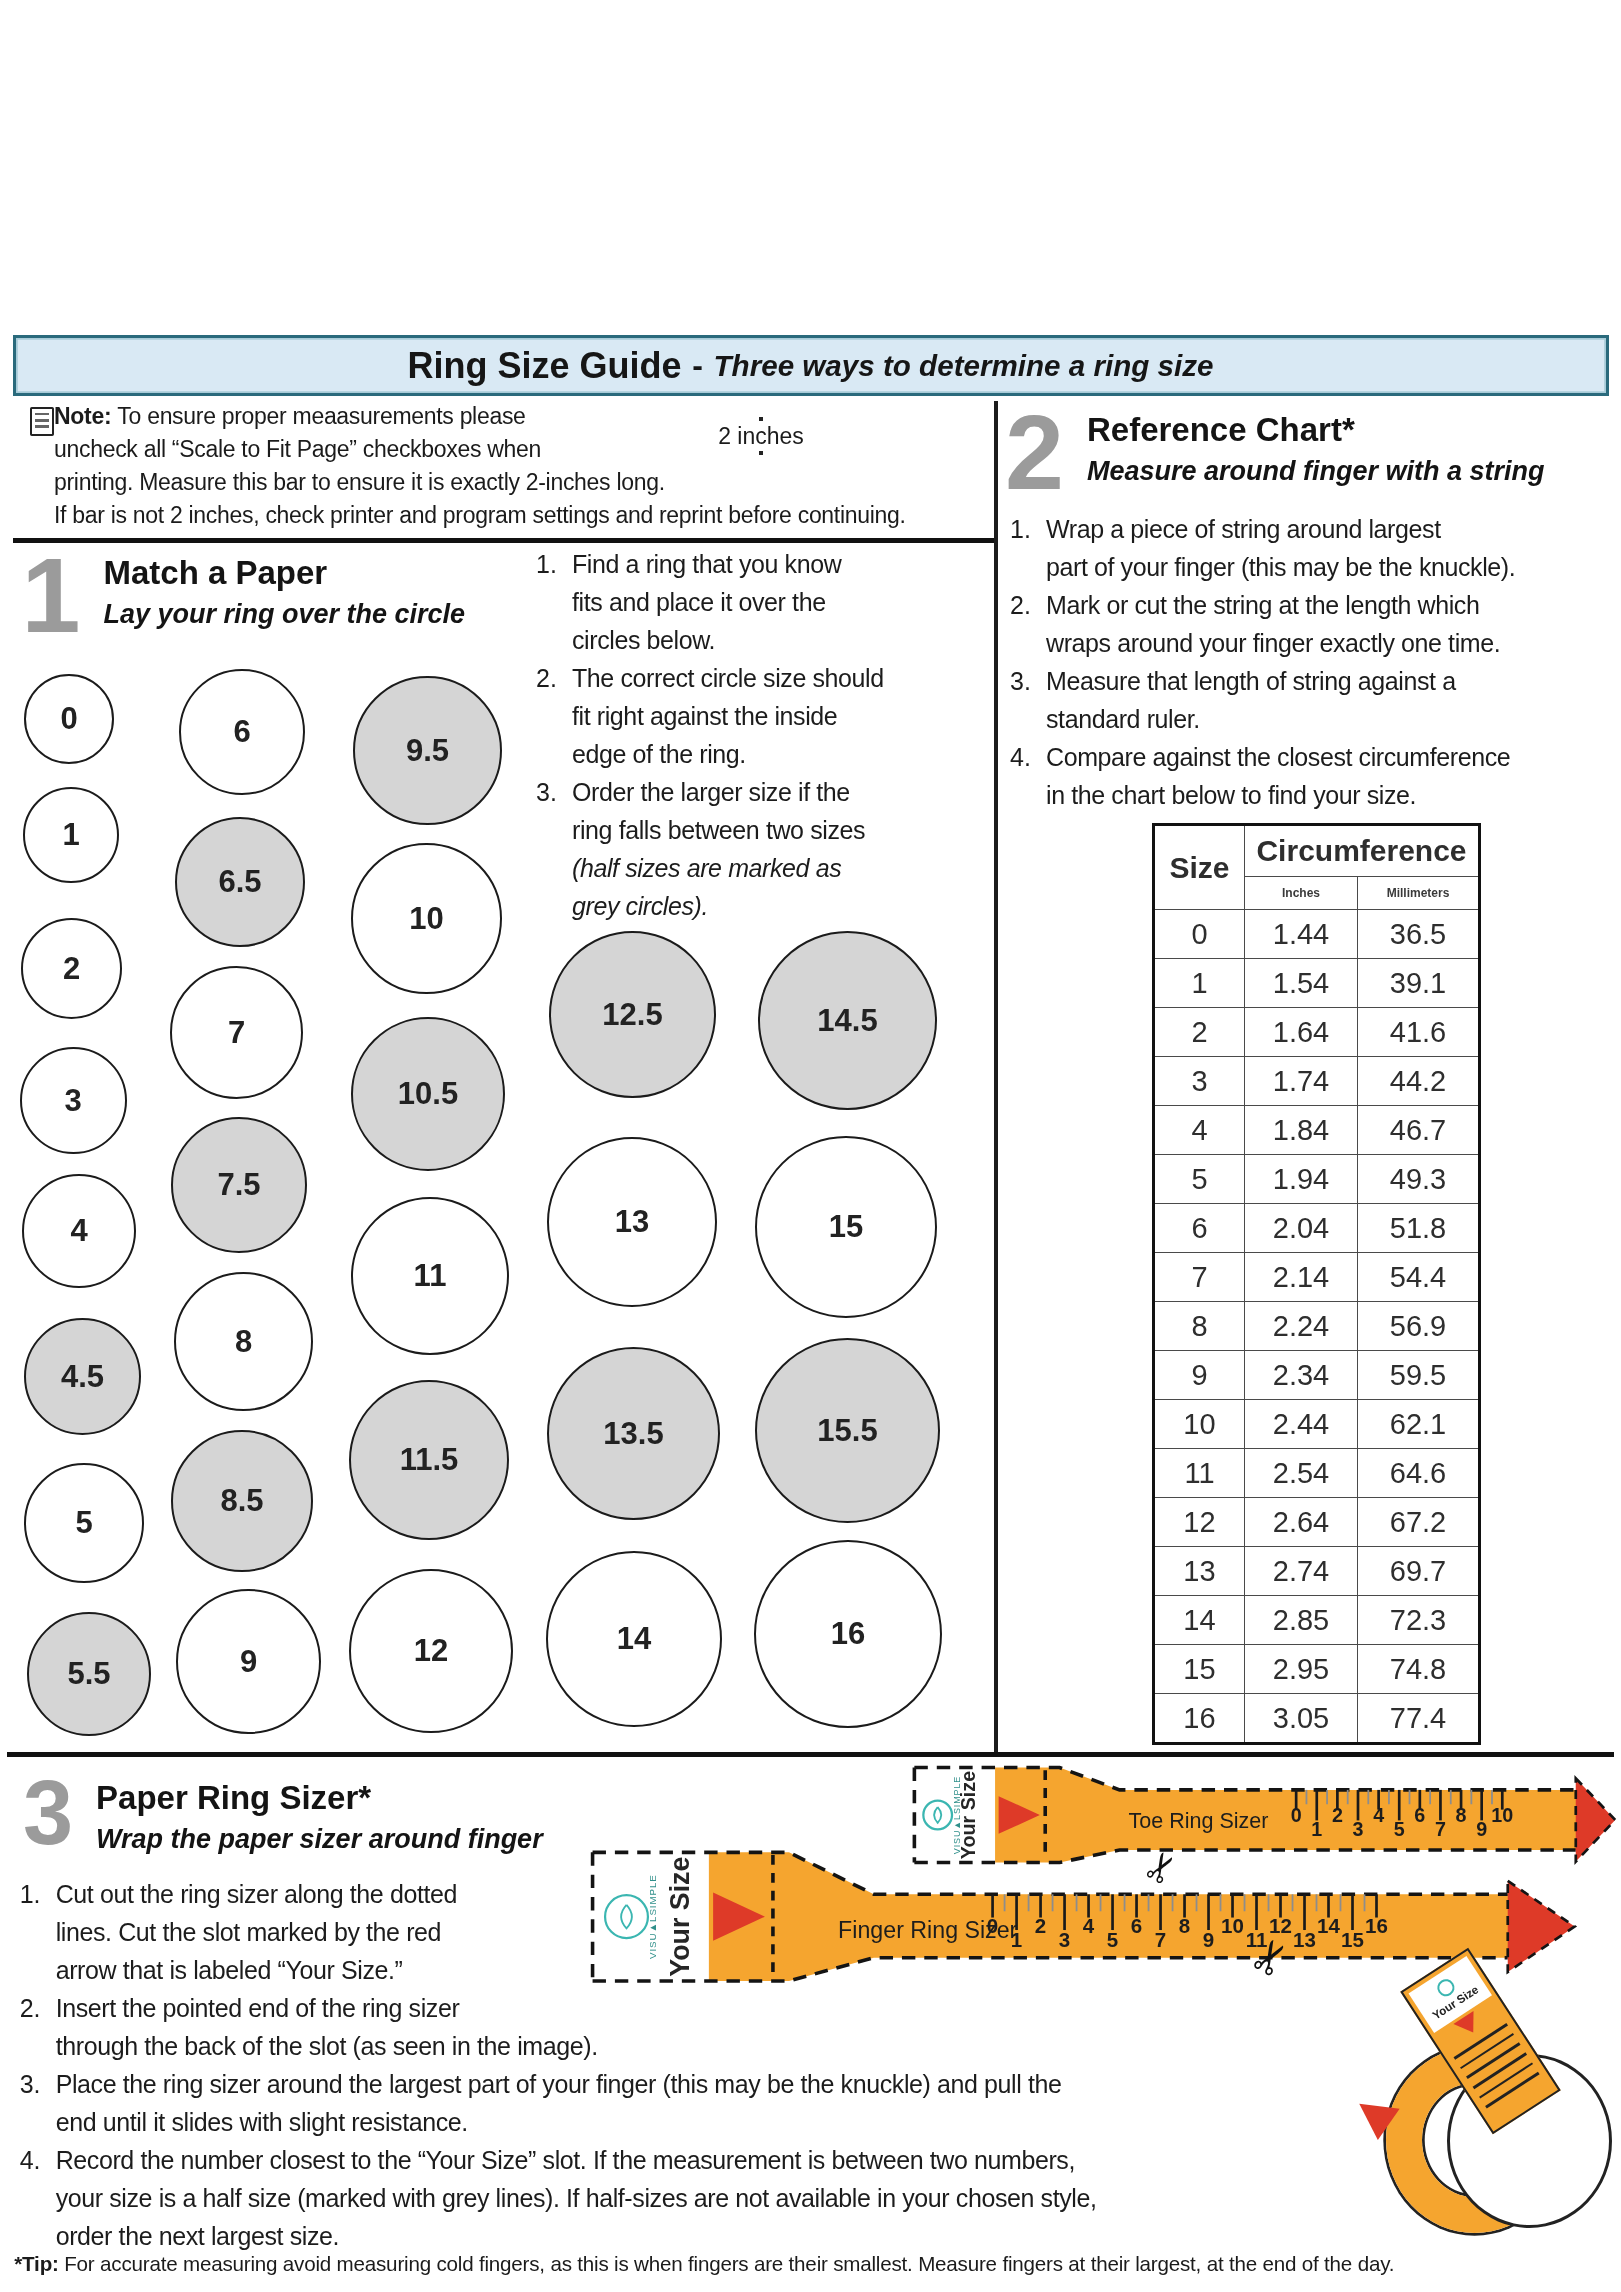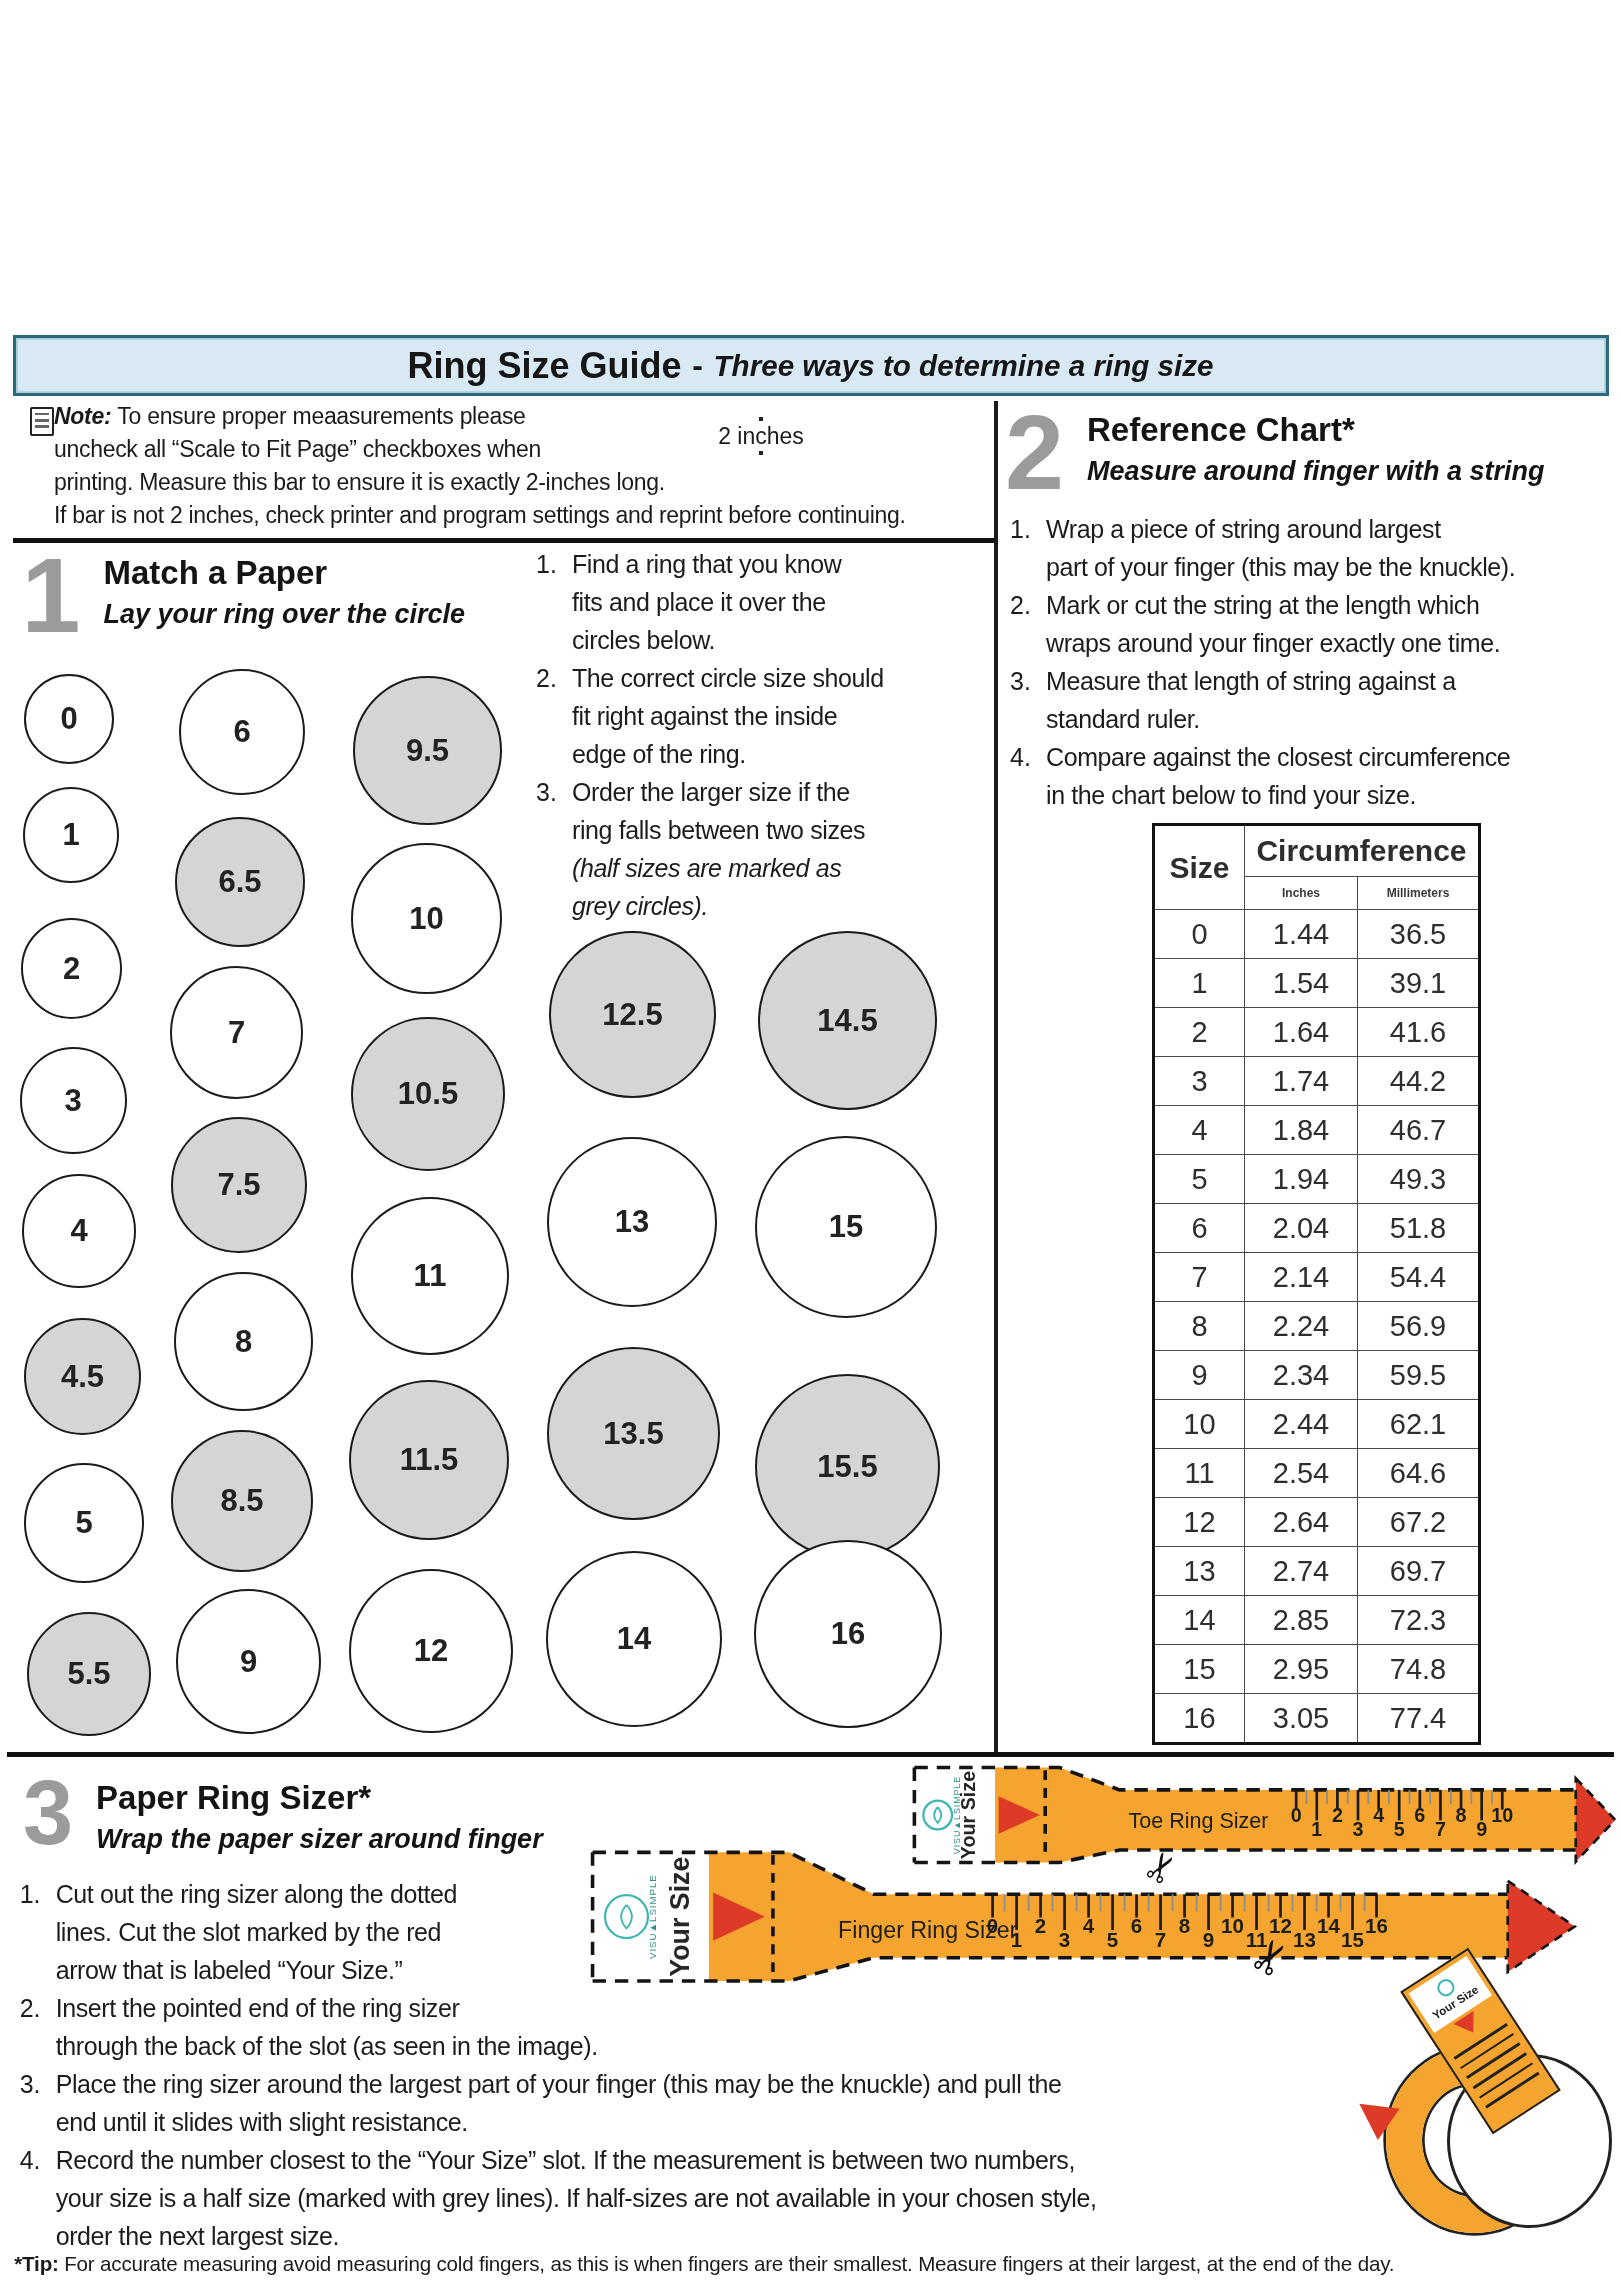--- a/index.html
+++ b/index.html
@@ -11,21 +11,21 @@
      box-shadow:inset 0 0 0 1.8px #a8cbd8;display:flex;align-items:center;justify-content:center;gap:10.7px;}
   .t-main{font-size:36px;font-weight:bold;color:#161616;}
   .t-dash{font-size:32px;font-weight:bold;color:#161616;}
   .t-sub{font-size:29.6px;font-weight:bold;font-style:italic;color:#161616;}
   
   .doc-icon{position:absolute;left:30px;top:407px;width:19.7px;height:25px;background:#fff;
      border:2.7px solid #222;border-radius:1.8px;}
   .doc-icon i{display:block;height:2.7px;background:#666;margin:3.6px 2.7px 0;}
   #note-block{position:absolute;left:54px;top:400px;width:949px;font-size:23px;line-height:33px;
      letter-spacing:-0.3px;color:#1b1b1b;}
-  #note-block b{font-weight:bold;font-style:italic;}
+  #note-block b{font-weight:bold;}
   
   #scale-bar{position:absolute;left:557px;top:417px;width:408px;height:38px;display:flex;align-items:center;flex-direction:column;}
   #scale-bar .tick{width:3.6px;height:34px;background:#222;flex:0 0 3.6px;}
   #scale-bar .line{flex:1;height:3.6px;background:#222;}
   #scale-bar .bar-label{flex:0 0 auto;padding:0 12.5px;font-size:23px;color:#1b1b1b;}
   
   .vline{position:absolute;left:994px;top:401px;width:3.6px;height:1352px;background:#1c1c1c;}
   .hline{position:absolute;background:#111;}
   #hline-note{left:13.4px;top:538px;width:981px;height:4.5px;}
   #hline-main{left:7.2px;top:1752px;width:1607px;height:4.5px;}
@@ -311,21 +311,21 @@
       </div>
       <div class="ring-circle" style="left: 546px; top: 1551px; width: 176px; height: 176px;">
         <span>14</span>
       </div>
       <div class="ring-circle grey" style="left: 758px; top: 931px; width: 179px; height: 179px; justify-content: center;">
         <span>14.5</span>
       </div>
       <div class="ring-circle" style="left: 755px; top: 1136px; width: 182px; height: 182px;">
         <span>15</span>
       </div>
-      <div class="ring-circle grey" style="left: 755px; top: 1374px; width: 185px; height: 185px;">
+      <div class="ring-circle grey" style="left: 755px; top: 1338px; width: 185px; height: 185px;">
         <span>15.5</span>
       </div>
       <div class="ring-circle" style="left: 754px; top: 1540px; width: 188px; height: 188px;">
         <span>16</span>
       </div>
     </div>
 
   <table id="ref-table">
       <colgroup>
         <col class="c-size">

